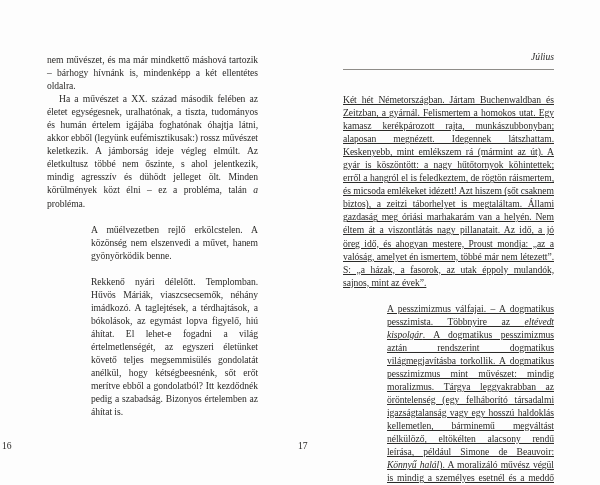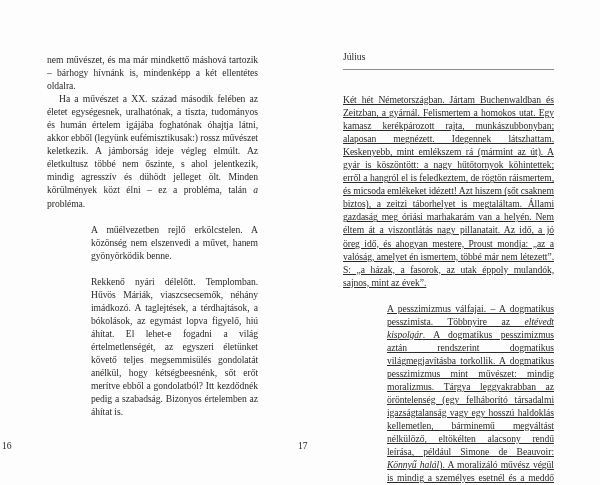--- a/index.html
+++ b/index.html
@@ -23,21 +23,21 @@
     letter-spacing: -0.05px;
   }
   .left .text { left: 47px; top: 53px; }
   .right .text { left: 43px; top: 93px; text-decoration: underline; }
   .text p { margin: 0; }
   .text p.indent { text-indent: 12px; }
   .text p.gap { margin-top: 13px; margin-left: 44px; }
   .text p.last-justify { text-align-last: justify; }
   .running-head {
     position: absolute; left: 43px; top: 50px; width: 211px;
-    text-align: left; font-size: 9.6px; line-height: 14px;
+    text-align: right; font-size: 9.6px; line-height: 14px; font-style: italic;
   }
   .head-rule {
     position: absolute; left: 43px; top: 69px; width: 211px; height: 0;
     border-top: 1px solid #8e8c88;
   }
   .folio {
     position: absolute; top: 440px; width: 300px; text-align: left;
     font-size: 9.6px; line-height: 12px;
   }
   .left .folio { left: 2px; }

